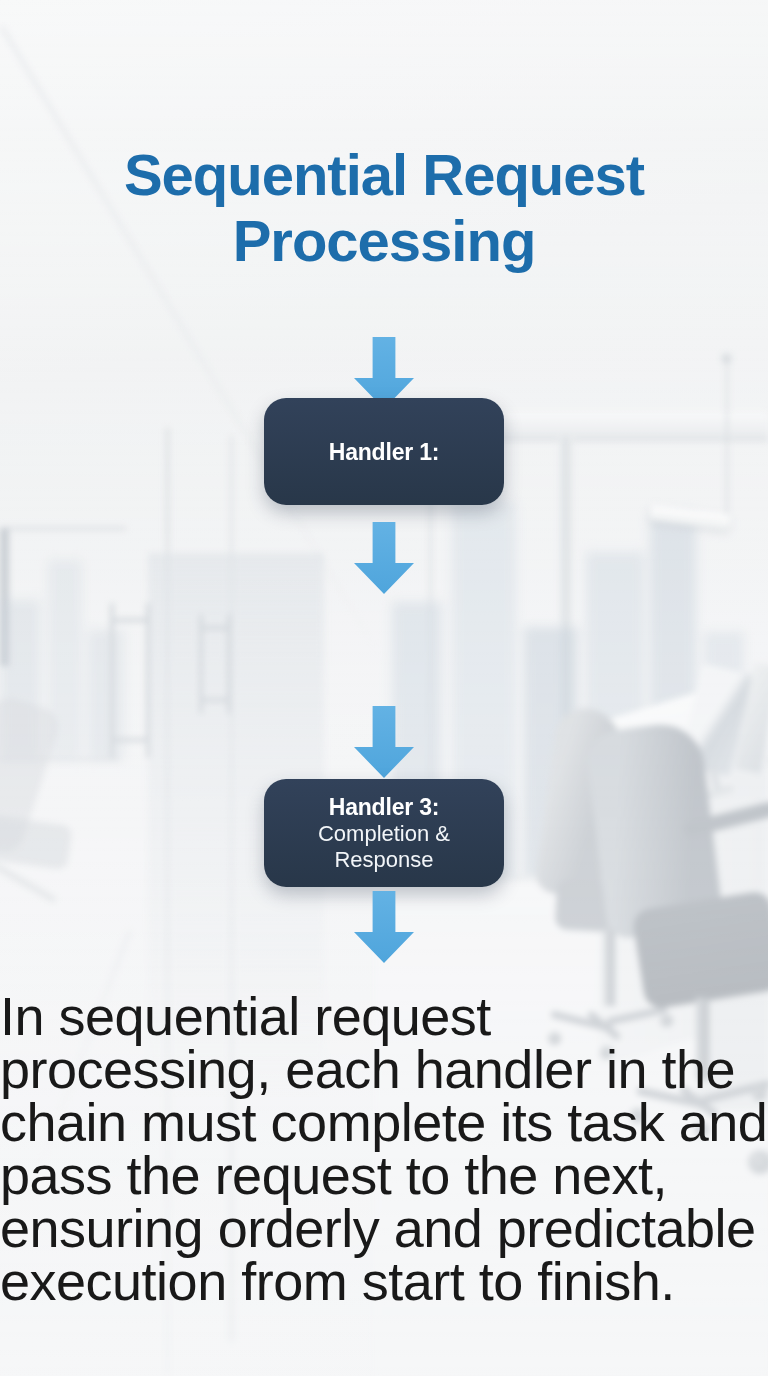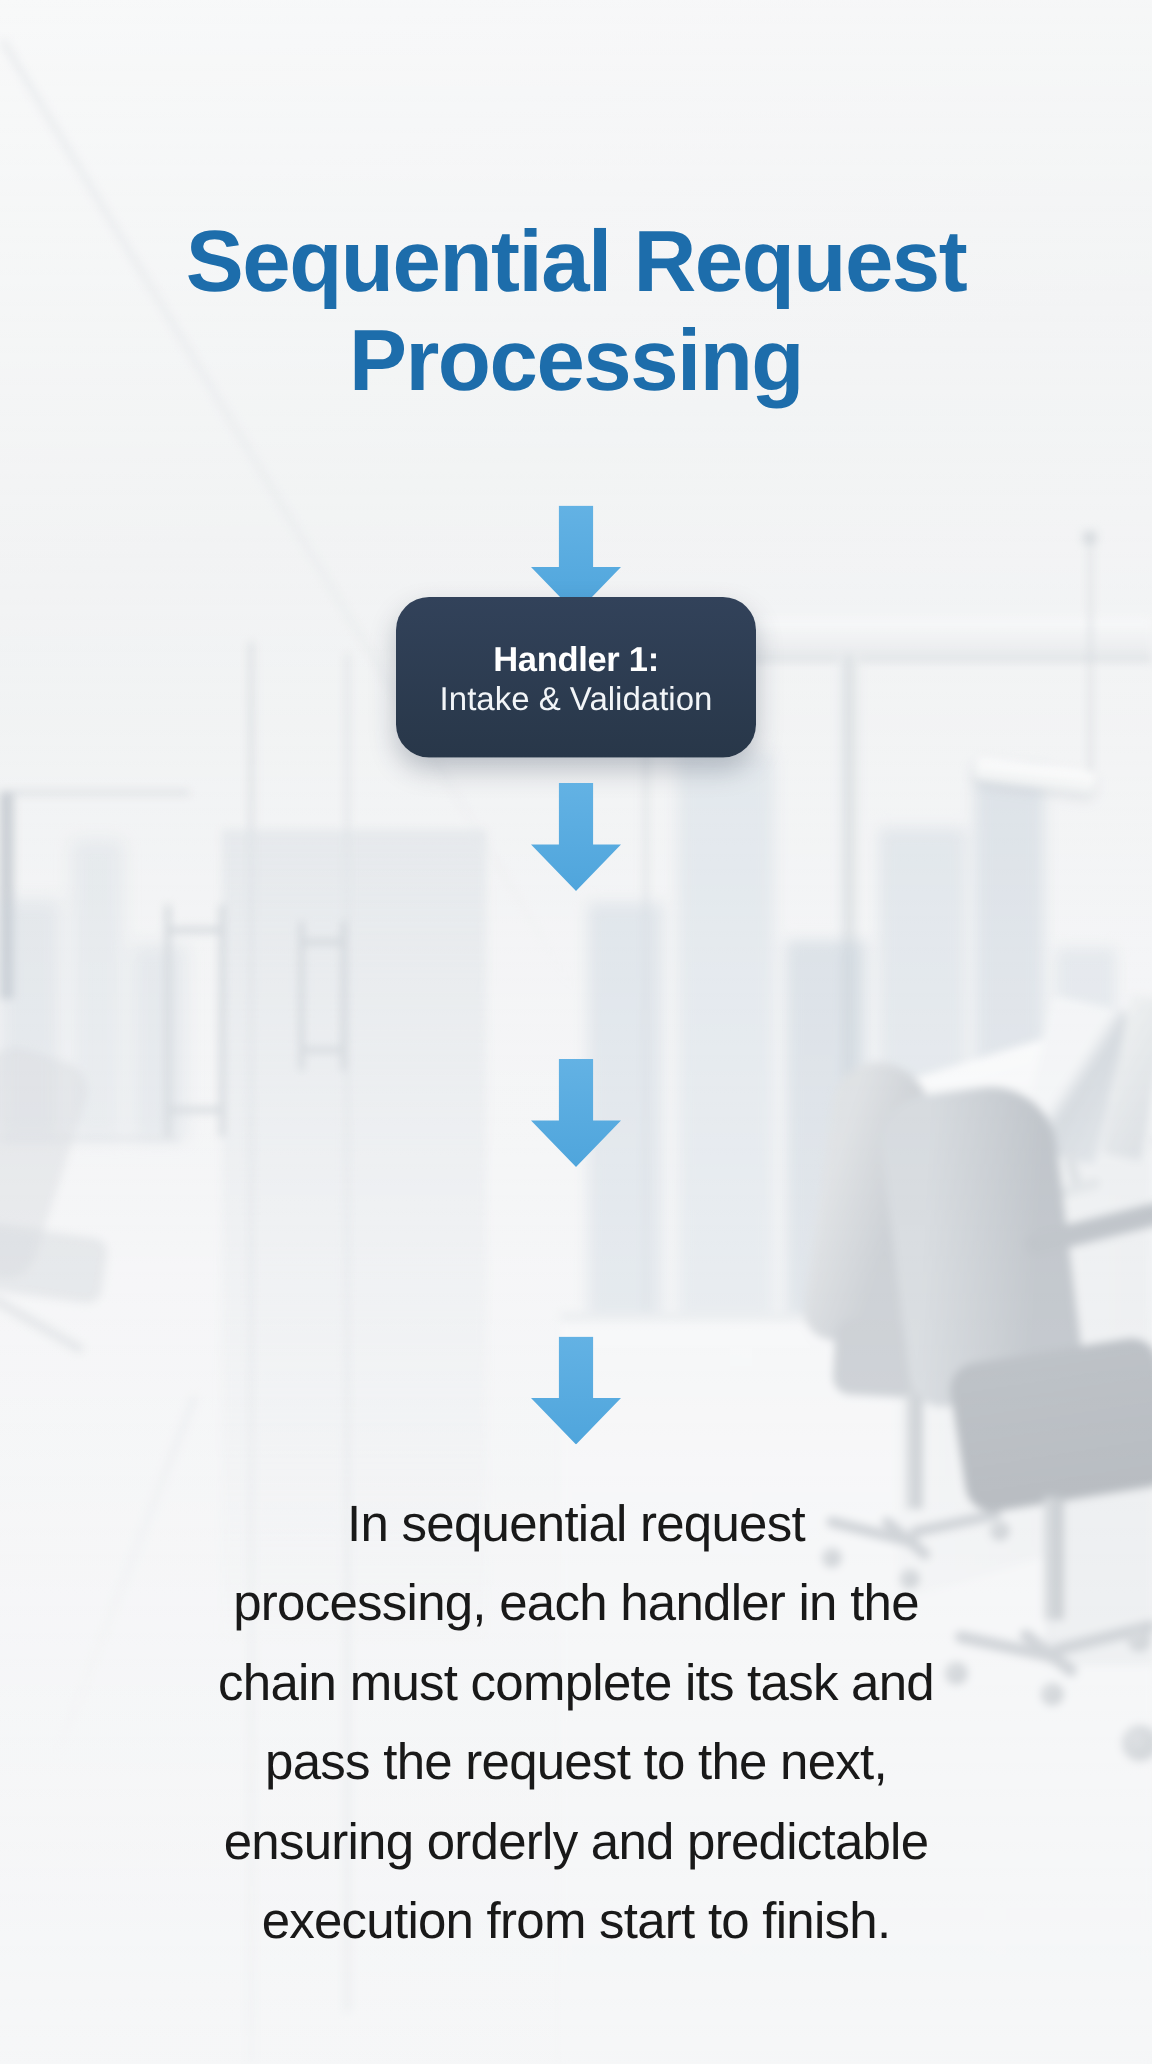--- a/index.html
+++ b/index.html
@@ -91,21 +91,21 @@
     background:linear-gradient(180deg,#32425a,#283749);border-radius:22px;
     box-shadow:0 8px 18px rgba(40,55,75,.28);
     display:flex;flex-direction:column;align-items:center;justify-content:center;
     padding:4px 8px;color:#ffffff;text-align:center;
   }
   .b1{top:398px;} .b2{top:597px;} .b3{top:779px;height:108px;}
   .box-label{font-size:23px;line-height:28px;font-weight:bold;letter-spacing:-.2px;}
   .box-desc{font-size:22px;line-height:26px;color:#f2f5f8;white-space:pre-line;}
   .description{
     position:absolute;left:0;top:990px;width:768px;margin:0;
-    text-align:center;color:#191919;font-size:34px;line-height:53px;
+    text-align:left;color:#191919;font-size:54px;line-height:53px;
     letter-spacing:-.5px;white-space:pre-line;
   }
 </style>
 </head>
 <body>
 
 <div class="canvas">
 
   <div class="photo">
     <i class="beam"></i>
@@ -179,28 +179,32 @@
   </div>
   <div class="wash"></div>
 
   <h1 class="title">Sequential Request
 Processing</h1>
 
   <div class="flow-arrow a1"></div>
 
   <div class="handler-box b1">
     <div class="box-label">Handler 1:</div>
-    <div class="box-desc">Intake &amp; Validation</div>
   </div>
 
   <div class="flow-arrow a2"></div>
 
 
   <div class="flow-arrow a3"></div>
 
+  <div class="handler-box b3">
+    <div class="box-label">Handler 3:</div>
+    <div class="box-desc">Completion &amp;
+Response</div>
+  </div>
 
   <div class="flow-arrow a4"></div>
 
   <p class="description">In sequential request
 processing, each handler in the
 chain must complete its task and
 pass the request to the next,
 ensuring orderly and predictable
 execution from start to finish.</p>
 

